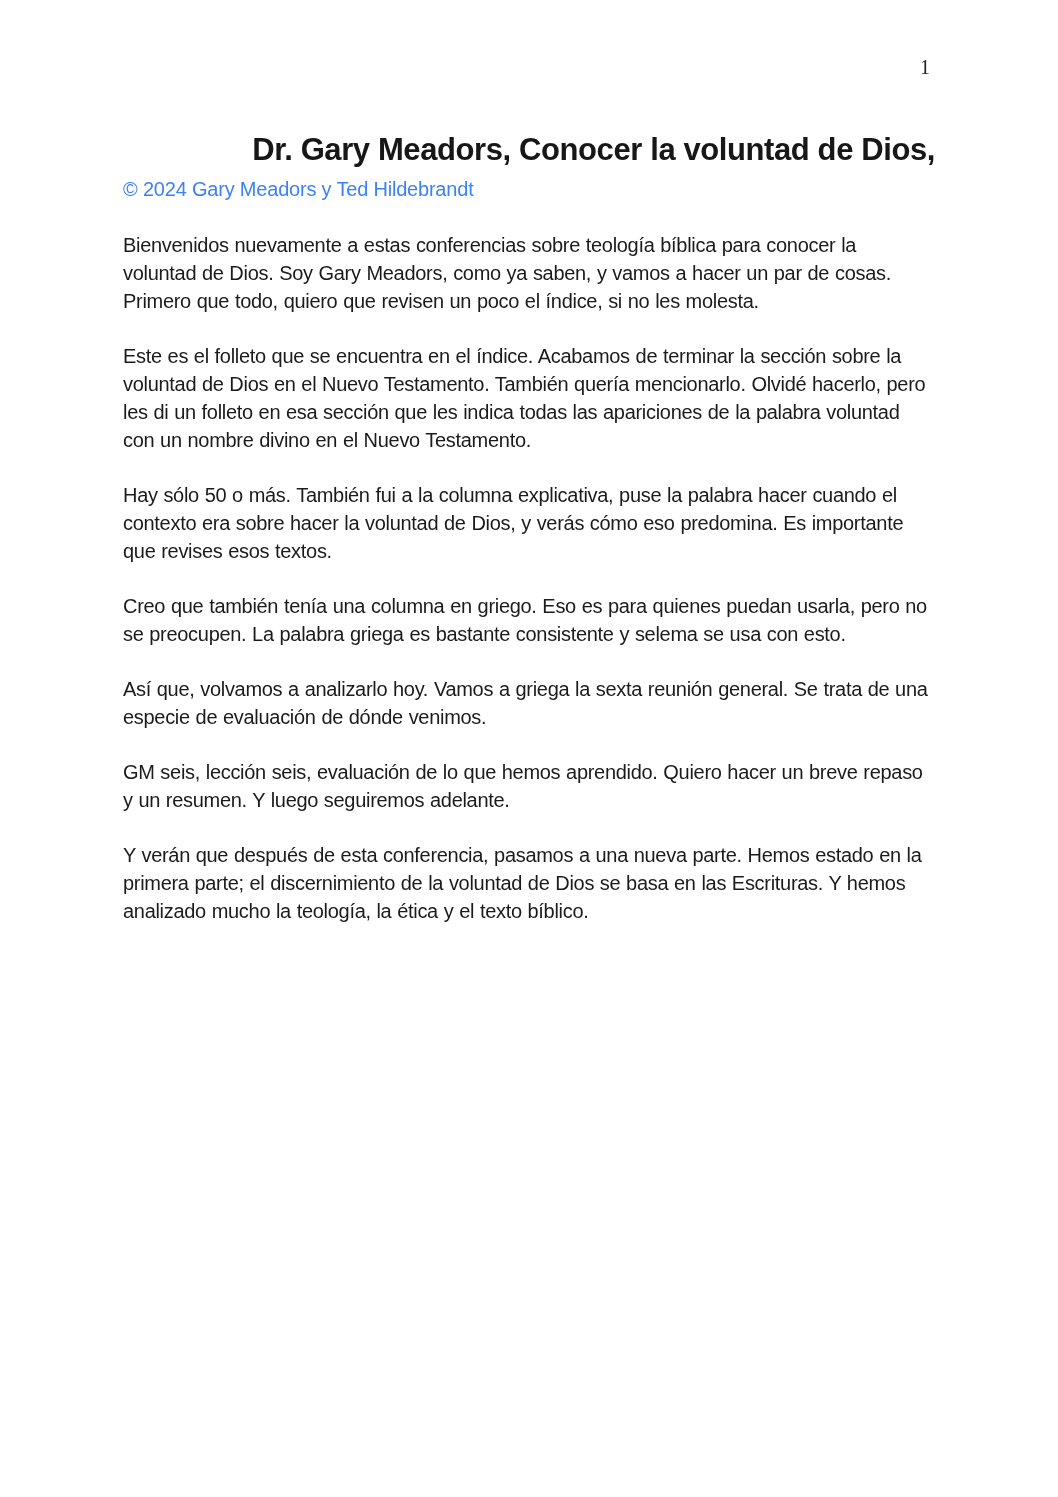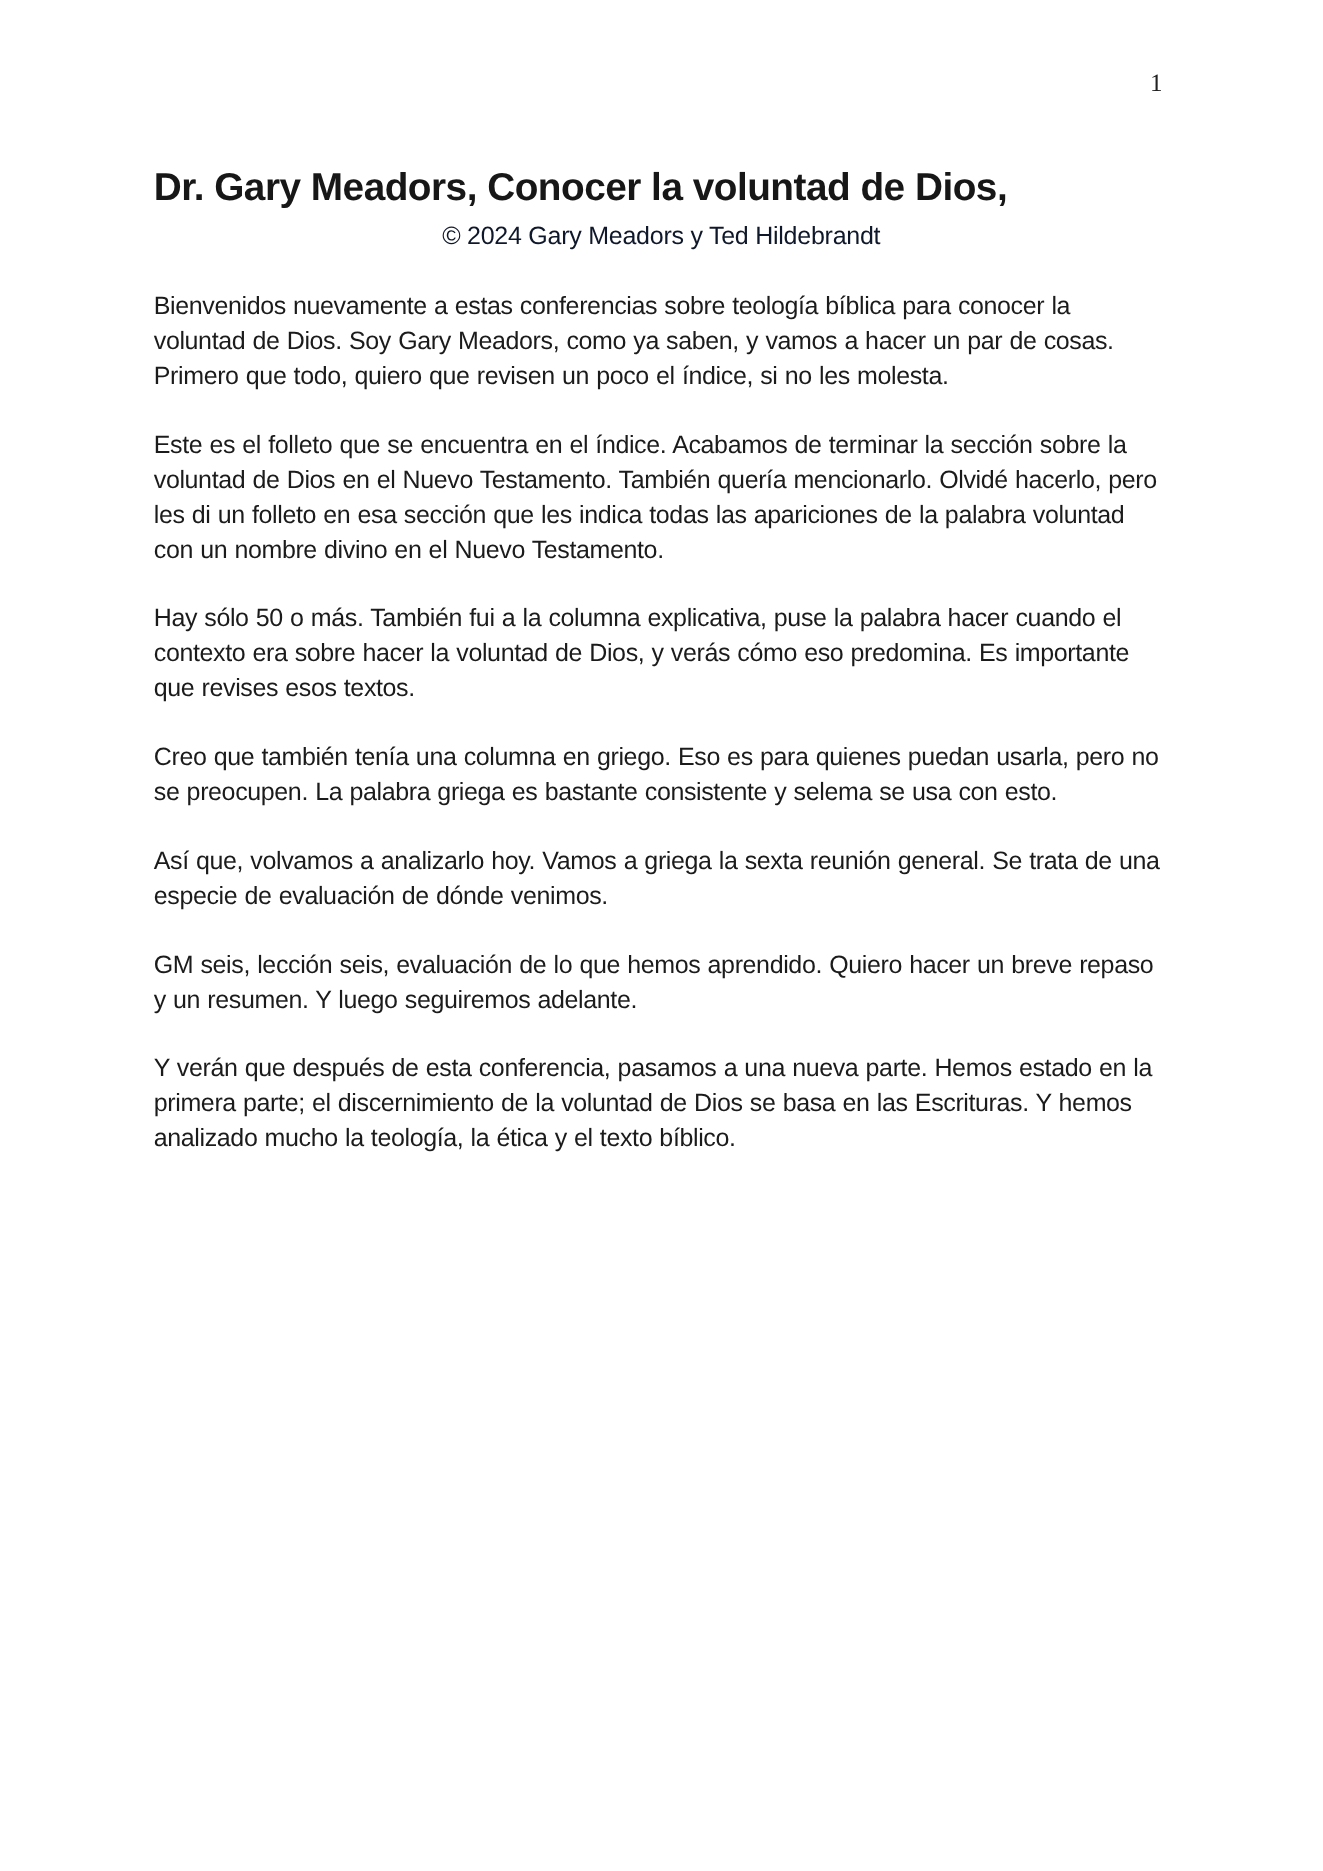--- a/index.html
+++ b/index.html
@@ -26,37 +26,36 @@
   }
   .content {
     position: absolute;
     left: 123px;
     top: 0;
     width: 812px;
     padding-top: 126px;
   }
   .doc-title {
     margin: 0;
-    text-align: left;
+    text-align: right;
     font-size: 31px;
     font-weight: 700;
     line-height: 47px;
     letter-spacing: -0.4px;
     color: #171717;
   }
   .doc-title .title-line {
     display: block;
   }
   .copyright {
     margin: 2px 0 0 0;
-    text-align: center;
     font-size: 20px;
     line-height: 29px;
     letter-spacing: -0.2px;
-    color: #0f172a;
+    color: #3b82f6;
   }
   .para {
     margin: 27px 0 0 0;
     font-size: 20px;
     line-height: 28px;
     letter-spacing: -0.3px;
     word-spacing: 0.5px;
     color: #1b1b1b;
   }
 </style>

